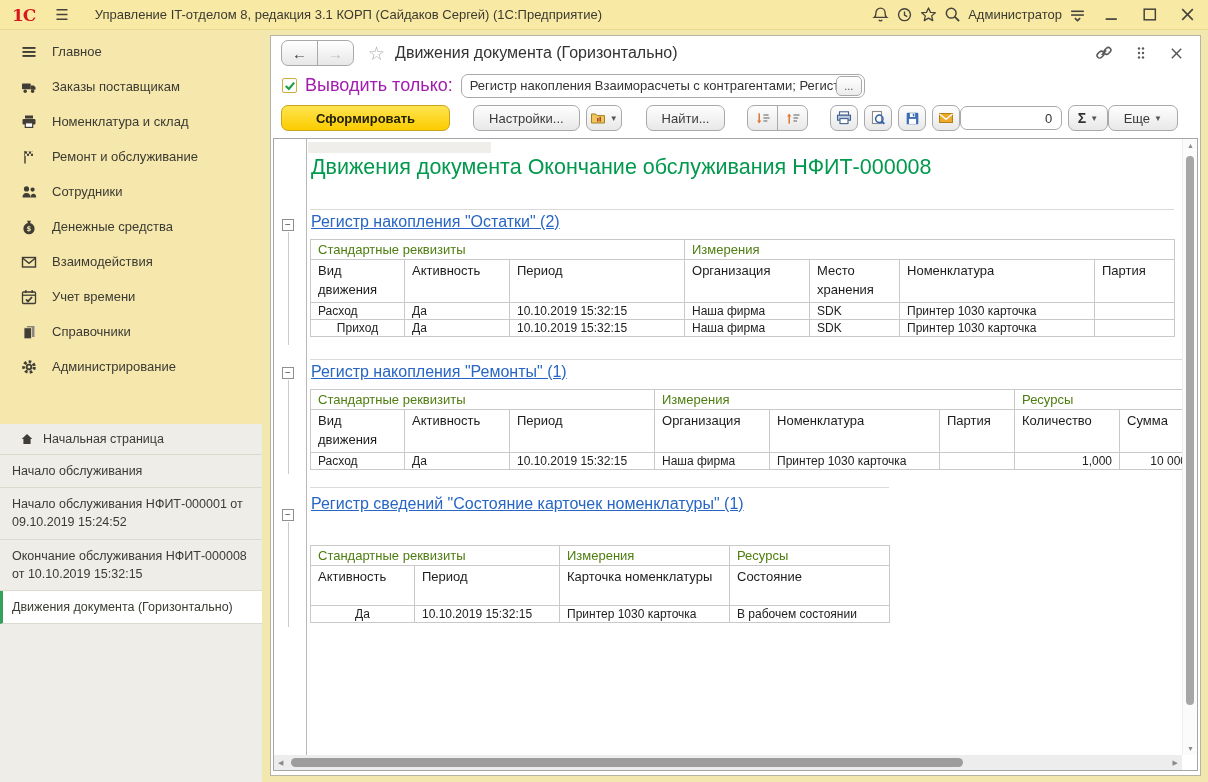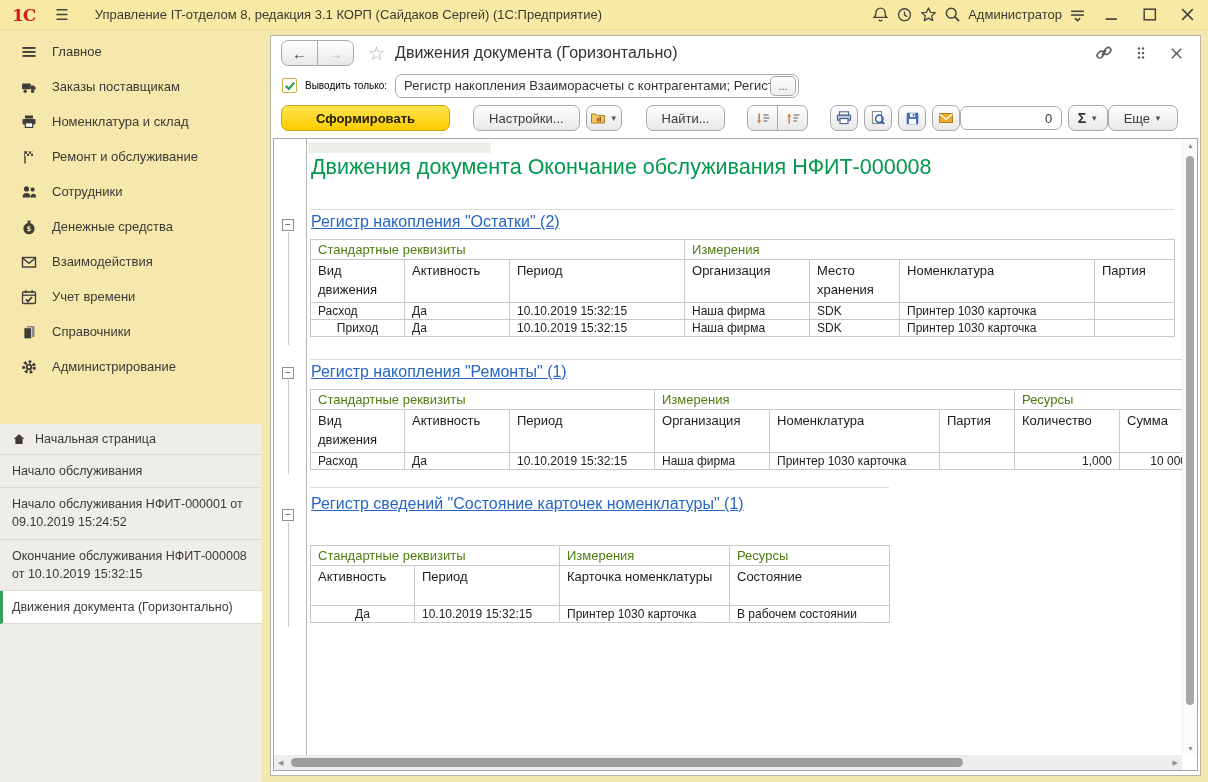--- a/index.html
+++ b/index.html
@@ -15,37 +15,37 @@
   .tbicon{width:17px;height:17px}
   .username{font-size:13px;color:#3c3a30}
   .winctl{display:flex;align-items:center;gap:21px;margin-left:10px}
   
   .sidebar{position:absolute;left:0;top:30px;width:262px;height:752px;background:#f6e8ad}
   .menu{padding-top:4px}
   .mitem{height:35px;display:flex;align-items:center;gap:15px;padding-left:21px;font-size:13px;cursor:default}
   .micon{width:16px;height:16px;flex:0 0 16px}
   .windows{position:absolute;left:0;top:394px;width:262px;bottom:0;background:#efede7}
   .wrow{border-bottom:1px solid #dcd9cf;font-size:12.5px;line-height:1.45;padding:7px 12px;color:#3b3a33}
-  .whome{display:flex;align-items:center;gap:9px;padding:6px 12px}
+  .whome{display:flex;align-items:center;gap:9px;padding:6px 20px}
   .wrow.active{background:#fff;border-left:3px solid #35a05a;padding-left:9px}
   
   .main{position:absolute;left:262px;top:30px;right:0;bottom:0;background:#f2e7ae}
   .panel{position:absolute;left:8px;top:5px;right:7px;bottom:6px;background:#fff;border:1px solid #b8b4a4}
   .phead{height:34px;display:flex;align-items:center;padding:0 10px;gap:10px}
   .navgroup{display:flex}
   .navbtn{width:37px;height:26px;border:1px solid #a9a9a9;background:linear-gradient(#ffffff,#e7e7e7);display:flex;align-items:center;justify-content:center;font-size:15px;color:#3c3c3c}
   .navbtn.back{border-radius:7px 0 0 7px}
   .navbtn.fwd{border-radius:0 7px 7px 0;margin-left:-1px;color:#bdbdbd}
   .hstar{font-size:19px;color:#a8a8a8;margin-left:4px}
   .ptitle{font-size:16px;color:#333}
   .phead .right{margin-left:auto;display:flex;align-items:center;gap:20px;padding-right:6px}
   
   .frow{height:31px;display:flex;align-items:center;padding:0 11px;gap:8px}
   .cbox{width:15px;height:15px;background:#fff;border:1px solid #cfae3d;border-radius:2px;display:flex;align-items:center;justify-content:center}
-  .flabel{font-size:10px;color:#000000}
+  .flabel{font-size:18px;color:#a21caf}
   .tinput{width:404px;height:24px;border:1px solid #a9a9a9;border-radius:7px;display:flex;align-items:center;padding:0 2px 0 8px;font-size:13px;color:#333;justify-content:space-between;background:#fff}
   .tinput .val{white-space:nowrap;overflow:hidden;width:366px}
   .dotsbtn{width:26px;height:20px;border:1px solid #a9a9a9;border-radius:5px;background:linear-gradient(#ffffff,#ececec);font-size:11px;color:#555;display:flex;align-items:center;justify-content:center}
   
   .trow{height:34px;display:flex;align-items:center;padding:0 10px}
   .btn{height:26px;border:1px solid #a9a9a9;border-radius:7px;background:linear-gradient(#fefefe,#e8e8e8);font-size:13px;color:#3a3a3a;display:inline-flex;align-items:center;justify-content:center;padding:0 15px;white-space:nowrap}
   .btn.primary{background:linear-gradient(#ffe450,#fbcc00);border-color:#c9a41d;font-weight:700;color:#232000;padding:0 34px}
   .ibtn{width:31px;padding:0}
   .caret{font-size:8px;color:#555;margin-left:4px}
   .counter{width:112px;height:24px;border:1px solid #a9a9a9;border-radius:7px;display:flex;align-items:center;justify-content:flex-end;padding:0 9px;font-size:13px;color:#333;background:#fff}

